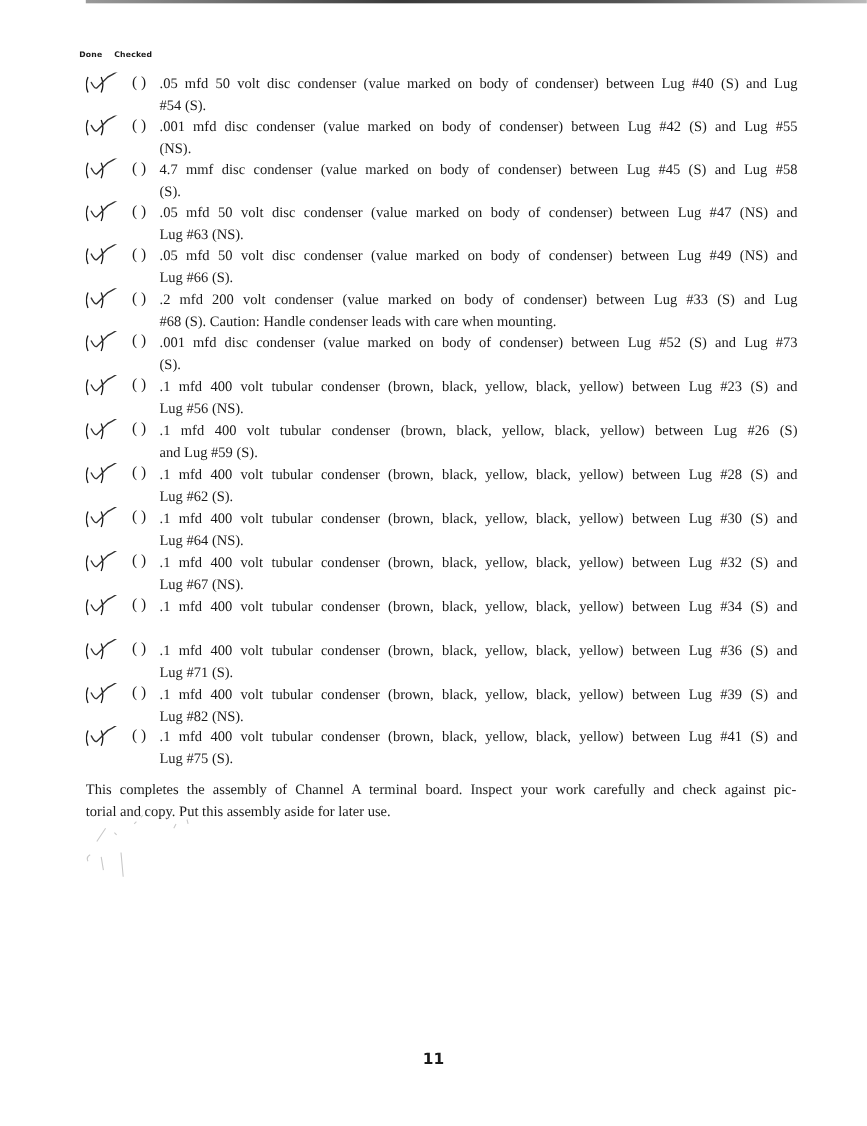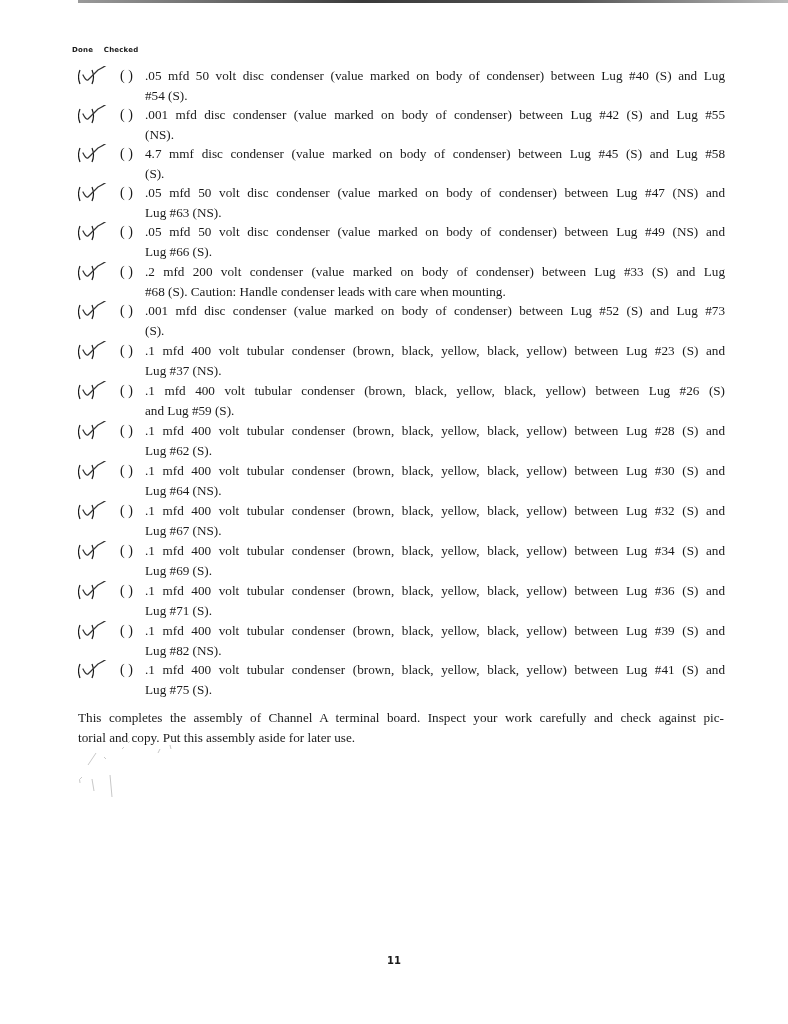--- a/index.html
+++ b/index.html
@@ -27,21 +27,21 @@
   .step-text .l1 { display: block; text-align: justify; text-align-last: justify; }
   .step-text .l2 { display: block; }
   .closing {
     position: absolute; left: 78px; top: 708px; width: 646px;
     font-size: 13.2px; line-height: 20px;
   }
   .closing .l1 { display: block; text-align: justify; text-align-last: justify; }
   .closing .l2 { display: block; }
   .page-number {
     position: absolute; left: 0; width: 788px; top: 955px; text-align: center;
-    font-family: "DejaVu Sans", sans-serif; font-weight: bold; font-size: 10px;
+    font-family: "DejaVu Sans", sans-serif; font-weight: bold; font-size: 14px;
   }
   .scribble { position: absolute; left: 70px; top: 735px; }
 </style>
 </head>
 <body>
 
 <div class="scan-edge"></div>
 
 <div class="col-header">
   <span>Done</span>
@@ -151,21 +151,21 @@
     <div class="done-box">
       <svg width="40" height="24" viewBox="0 0 40 24">
         <path d="M2 4 Q-1 11 2 18" stroke="#1a1a1a" stroke-width="1.2" fill="none"></path>
         <path d="M14 4 Q17 11 14 18" stroke="#1a1a1a" stroke-width="1.2" fill="none"></path>
         <path d="M5 9 Q8 15 10 14 L20 4 Q26 1 30 -2" stroke="#333" stroke-width="1.3" fill="none" stroke-linecap="round"></path>
       </svg>
     </div>
     <div class="check-box"><span>( )</span></div>
     <div class="step-text">
       <span class="l1">.1 mfd 400 volt tubular condenser (brown, black, yellow, black, yellow) between Lug #23 (S) and</span>
-      <span class="l2">Lug #37 (NS).</span>
+      <span class="l2">Lug #56 (NS).</span>
     </div>
   </div>
     <div class="step" style="top: 381px;">
     <div class="done-box">
       <svg width="40" height="24" viewBox="0 0 40 24">
         <path d="M2 4 Q-1 11 2 18" stroke="#1a1a1a" stroke-width="1.2" fill="none"></path>
         <path d="M14 4 Q17 11 14 18" stroke="#1a1a1a" stroke-width="1.2" fill="none"></path>
         <path d="M5 9 Q8 15 10 14 L20 4 Q26 1 30 -2" stroke="#333" stroke-width="1.3" fill="none" stroke-linecap="round"></path>
       </svg>
     </div>
@@ -221,21 +221,20 @@
     <div class="done-box">
       <svg width="40" height="24" viewBox="0 0 40 24">
         <path d="M2 4 Q-1 11 2 18" stroke="#1a1a1a" stroke-width="1.2" fill="none"></path>
         <path d="M14 4 Q17 11 14 18" stroke="#1a1a1a" stroke-width="1.2" fill="none"></path>
         <path d="M5 9 Q8 15 10 14 L20 4 Q26 1 30 -2" stroke="#333" stroke-width="1.3" fill="none" stroke-linecap="round"></path>
       </svg>
     </div>
     <div class="check-box"><span>( )</span></div>
     <div class="step-text">
       <span class="l1">.1 mfd 400 volt tubular condenser (brown, black, yellow, black, yellow) between Lug #34 (S) and</span>
-      <span class="l2">Lug #69 (S).</span>
     </div>
   </div>
     <div class="step" style="top: 581px;">
     <div class="done-box">
       <svg width="40" height="24" viewBox="0 0 40 24">
         <path d="M2 4 Q-1 11 2 18" stroke="#1a1a1a" stroke-width="1.2" fill="none"></path>
         <path d="M14 4 Q17 11 14 18" stroke="#1a1a1a" stroke-width="1.2" fill="none"></path>
         <path d="M5 9 Q8 15 10 14 L20 4 Q26 1 30 -2" stroke="#333" stroke-width="1.3" fill="none" stroke-linecap="round"></path>
       </svg>
     </div>

